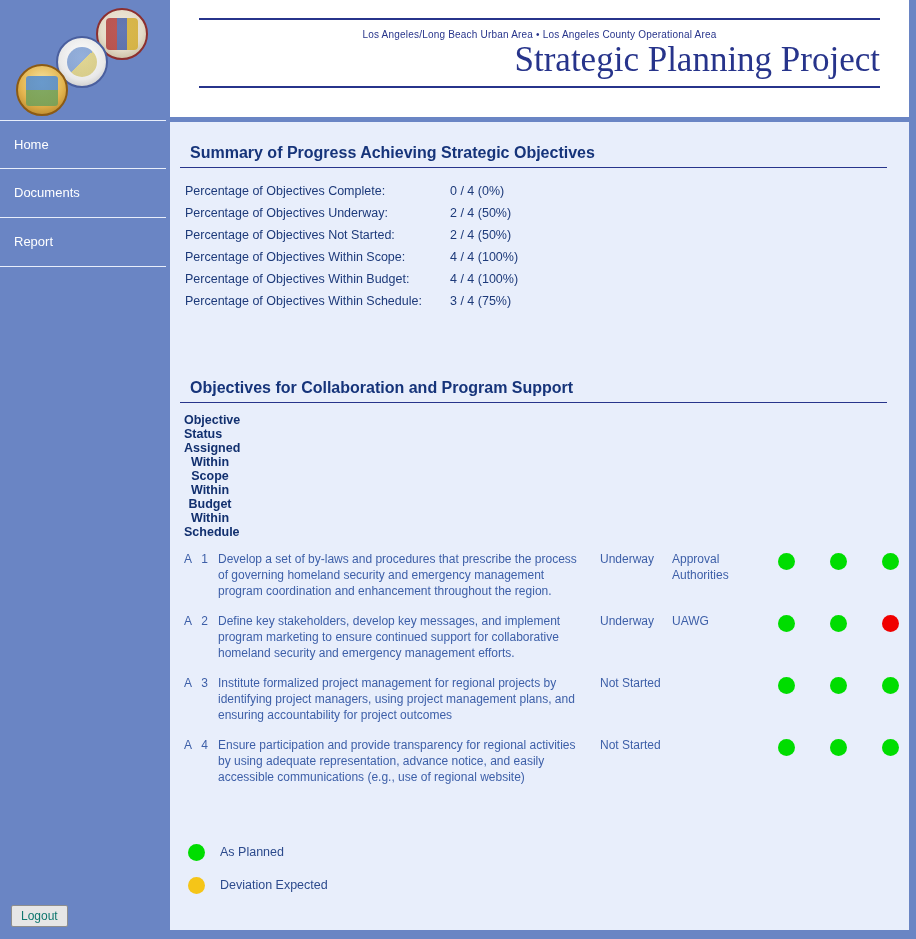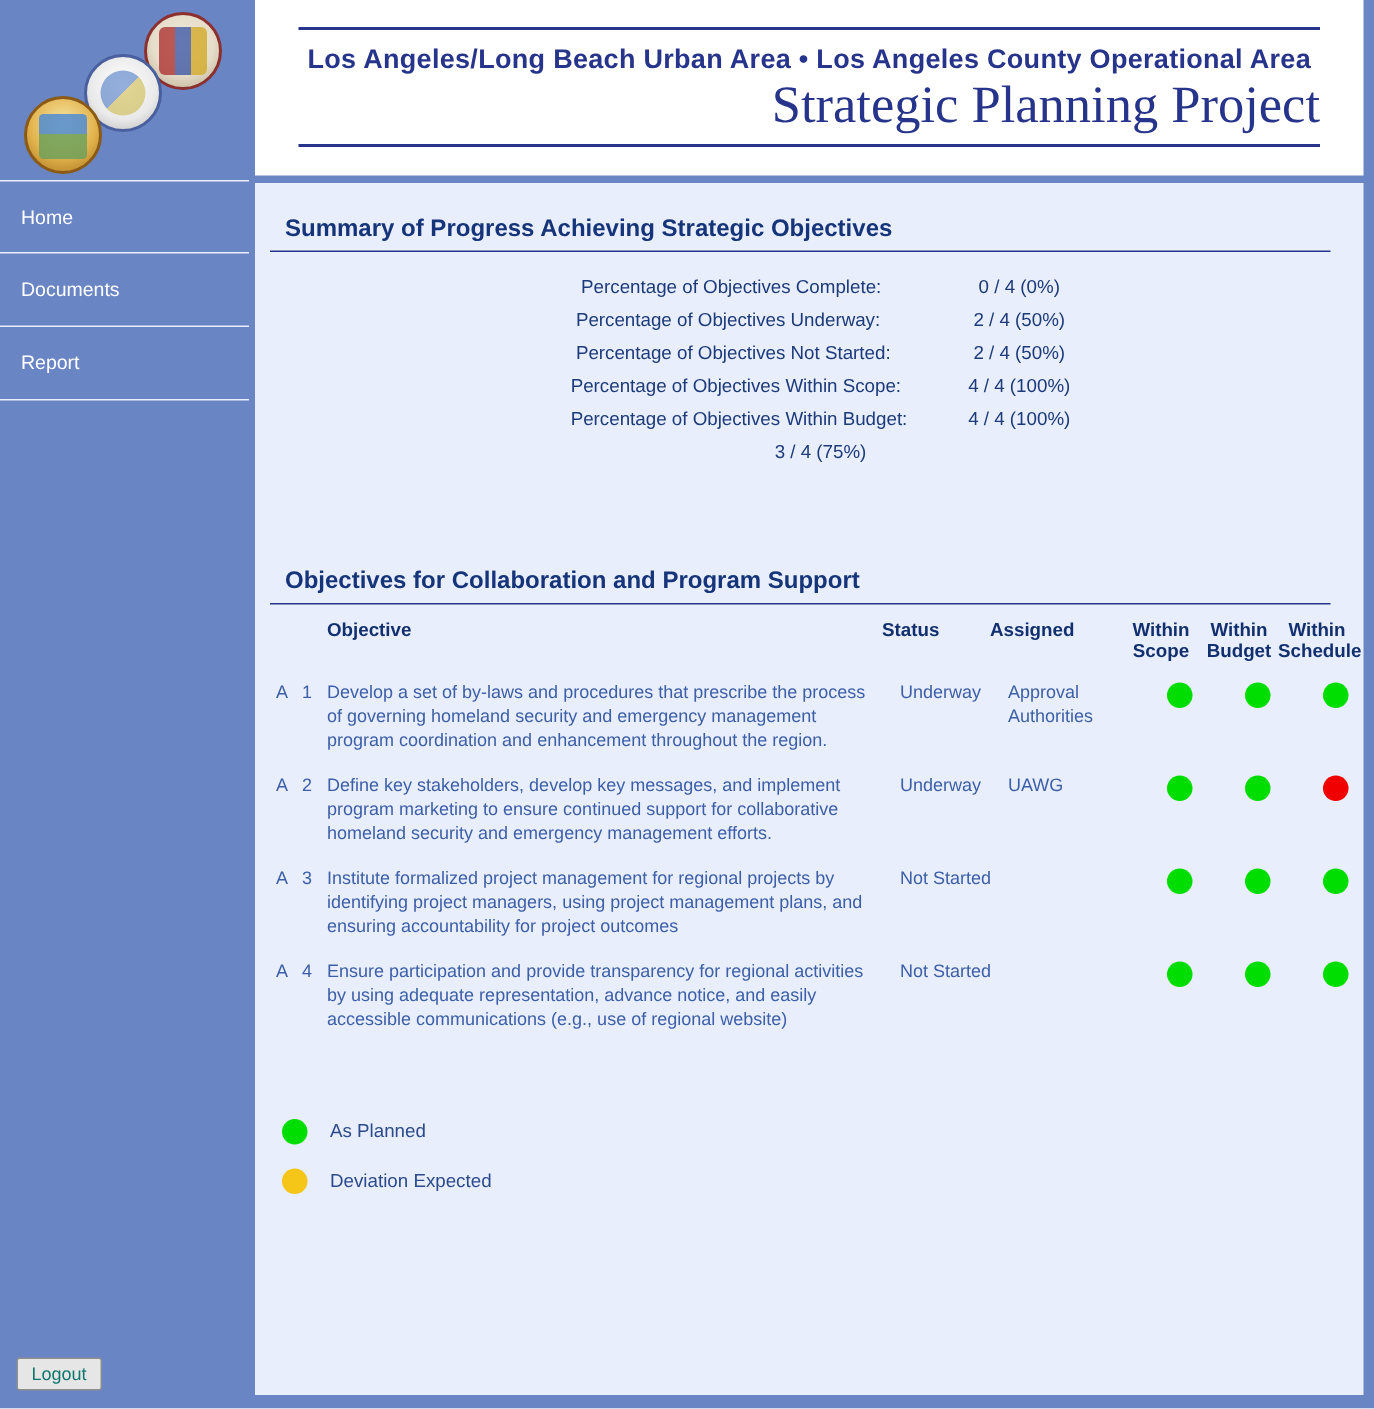--- a/index.html
+++ b/index.html
@@ -133,22 +133,22 @@
     right: 29px;
     top: 18px;
   }
   .header-rule {
     height: 2px;
     background: #27348b;
   }
   .header-sub {
     text-align: center;
     color: #27348b;
-    font-size: 18px;
-    font-weight: bold;
+    font-size: 10px;
+    font-weight: normal;
     letter-spacing: .2px;
     padding: 9px 0 0 0;
   }
   .header-title {
     text-align: right;
     color: #27348b;
     font-family: "Liberation Serif", serif;
     font-size: 35px;
     line-height: 40px;
     padding: 0 0 6px 0;
@@ -175,39 +175,39 @@
   }
   .summary {
     margin: 12px 0 0 10px;
     padding-left: 5px;
   }
   .summary-row {
     display: flex;
     font-size: 12.5px;
     color: #1d3a7a;
     padding: 4px 0;
-    justify-content: center;
   }
   .summary-label { width: 265px; }
   .summary-value { color: #1d3a7a; }
 
   .obj-section { margin-top: 45px; }
 
   .table {
     margin: 10px 0 0 10px;
     padding-left: 4px;
     font-size: 12px;
     color: #2c4a8c;
   }
   .thead {
     display: flex;
     font-weight: bold;
     color: #12306f;
     font-size: 12.5px;
     padding-bottom: 6px;
+    flex-direction: column;
   }
   .c-num { width: 34px; flex: none; }
   .c-obj { width: 370px; flex: none; }
   .c-status { width: 72px; flex: none; }
   .c-assigned { width: 88px; flex: none; }
   .c-dot { width: 52px; flex: none; text-align: center; }
   .thead .c-dot { line-height: 14px; }
 
   .trow {
     display: flex;
@@ -296,20 +296,21 @@
         </div>
         <div class="summary-row">
           <div class="summary-label">Percentage of Objectives Within Scope:</div>
           <div class="summary-value">4 / 4 (100%)</div>
         </div>
         <div class="summary-row">
           <div class="summary-label">Percentage of Objectives Within Budget:</div>
           <div class="summary-value">4 / 4 (100%)</div>
         </div>
         <div class="summary-row">
+          <div class="summary-label">Percentage of Objectives Within Schedule:</div>
           <div class="summary-value">3 / 4 (75%)</div>
         </div>
       </div>
 
       <div class="obj-section">
         <div class="section-title">Objectives for Collaboration and Program Support</div>
 
         <div class="table">
           <div class="thead">
             <div class="c-num"></div>

